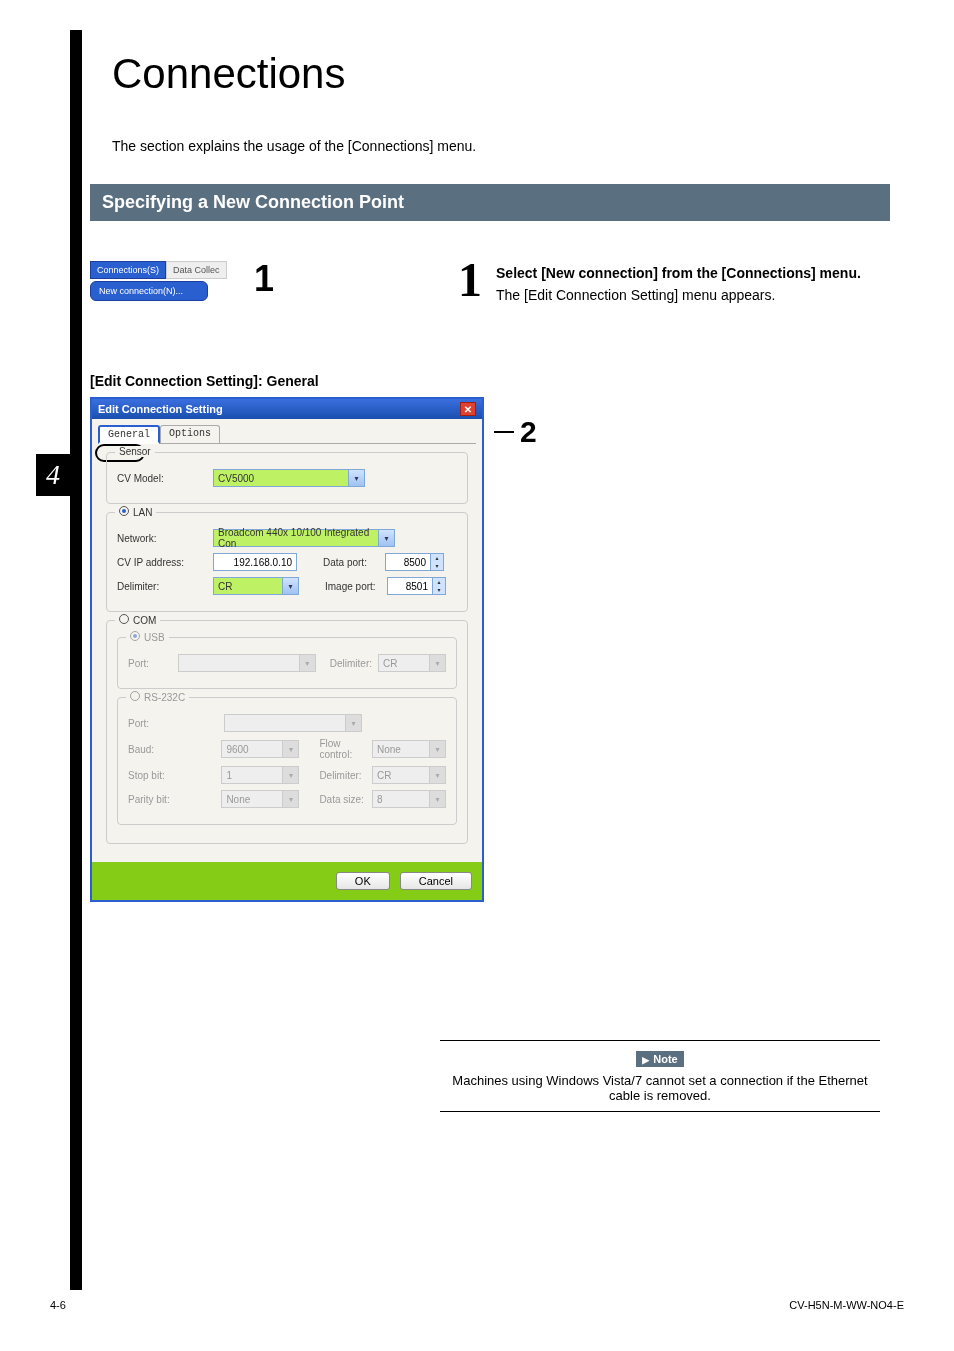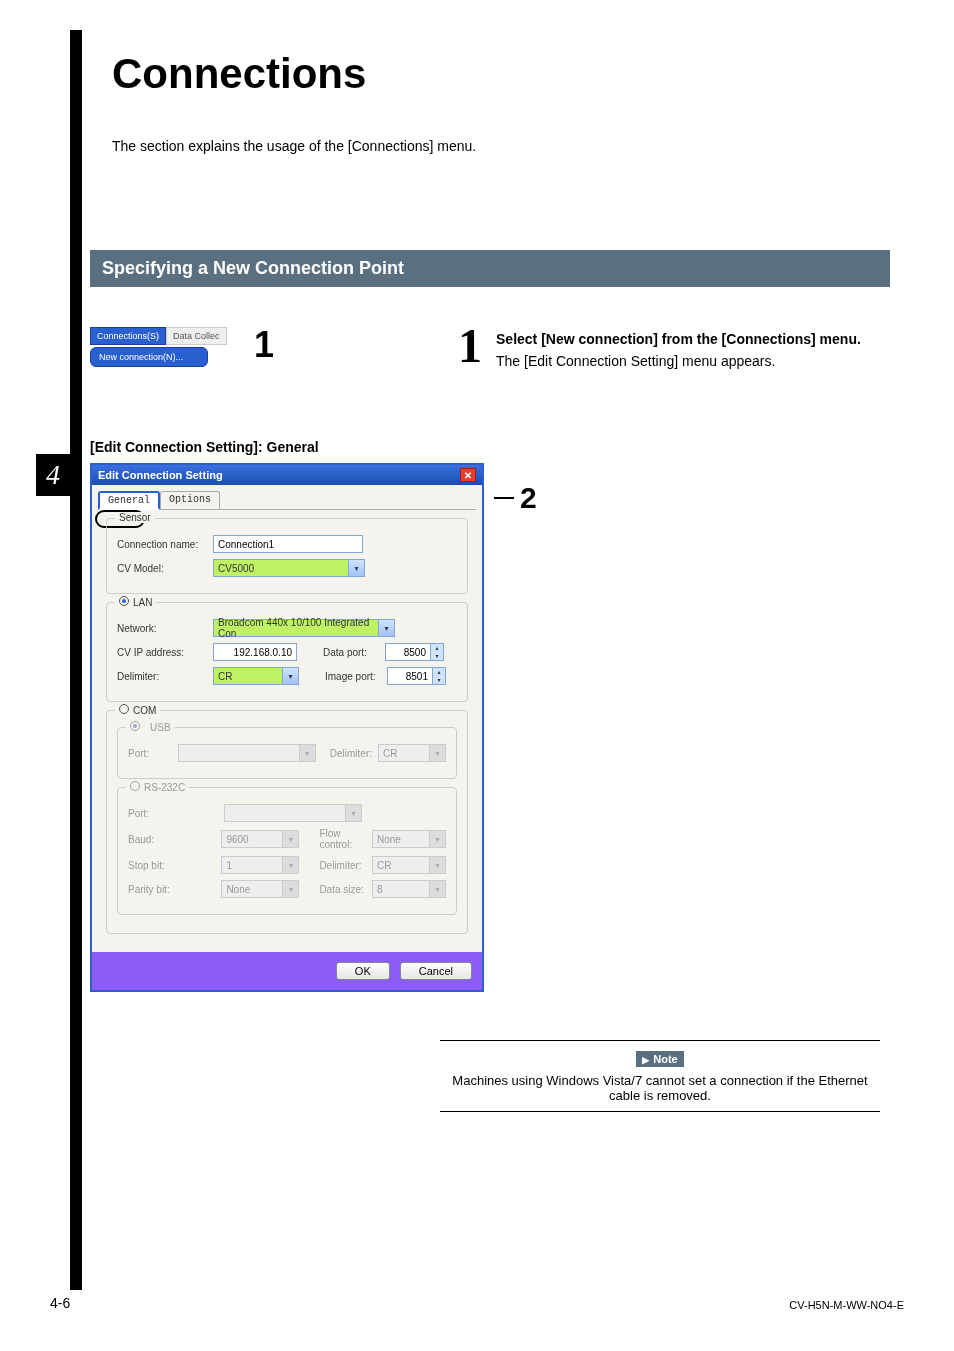--- a/index.html
+++ b/index.html
@@ -35,28 +35,28 @@
     background: #000;
   }
   .content {
     position: absolute;
     left: 90px;
     top: 50px;
     width: 800px;
   }
   h1 {
     font-size: 42px;
-    font-weight: bold;
+    font-weight: normal;
     margin-left: 22px;
     margin-bottom: 40px;
   }
   .intro {
     font-size: 14px;
     margin-left: 22px;
-    margin-bottom: 96px;
+    margin-bottom: 30px;
   }
   .section-bar {
     background: #5a6f7f;
     color: #fff;
     font-size: 18px;
     font-weight: bold;
     padding: 8px 12px;
     margin-bottom: 40px;
   }
   .step-row {
@@ -229,21 +229,21 @@
   .dd.disabled .arrow { background:#ddd; color:#aaa; border-color:#ccc; }
   .spinbox { display:inline-flex; }
   .spinbox .finput { width: 46px; text-align: right; }
   .spinbtns { display:flex; flex-direction:column; border:1px solid #7fa8d8; border-left:none; }
   .spinbtns span { width:12px; height:8px; background:#cfe3ff; font-size:6px; text-align:center; line-height:8px; }
   .radio { width:10px; height:10px; border:1px solid #555; border-radius:50%; display:inline-block; margin-right:4px; position:relative; }
   .radio.checked::after { content:""; width:4px; height:4px; background:#2a5fcf; border-radius:50%; position:absolute; left:2px; top:2px; }
   .dlg-buttons {
     display: flex; justify-content: flex-end; gap: 10px;
     padding: 10px;
-    background: #8b5cf6;
+    background: #84cc16;
   }
   .dlg-btn {
     border: 1px solid #888;
     background: linear-gradient(#fff,#e6e6e6);
     padding: 2px 18px;
     font-size: 11px;
     border-radius: 3px;
   }
   .callout-2 {
     position: absolute;
@@ -278,21 +278,21 @@
     font-weight: bold;
   }
   .note-tag .tri { margin-right:4px; font-size:9px; }
   .note-text { font-size: 13px; margin-top: 6px; margin-bottom: 8px; }
   .note-rule-b { border-top: 1px solid #000; }
 
   .footer-left {
     position: absolute;
     left: 50px;
     bottom: 40px;
-    font-size: 14px;
+    font-size: 11px;
   }
   .footer-right {
     position: absolute;
     right: 50px;
     bottom: 40px;
     font-size: 11px;
   }
   .tab-callout {
     border: 2px solid #000;
     border-radius: 10px;
@@ -346,24 +346,20 @@
           <div class="dlg-tab active">General</div>
           <div class="dlg-tab">Options</div>
         </div>
         <div class="tab-callout"></div>
       </div>
       <div class="dlg-body">
 
         <div class="group">
           <div class="group-title">Sensor</div>
           <div class="frow">
-            <span class="flabel">Connection name:</span>
-            <input class="finput w150" value="Connection1" style="">
-          </div>
-          <div class="frow">
             <span class="flabel">CV Model:</span>
             <span class="dd">
               <span class="val w150" style="width:134px;">CV5000</span>
               <span class="arrow">▾</span>
             </span>
           </div>
         </div>
 
         <div class="group">
           <div class="group-title">
@@ -405,21 +401,21 @@
           </div>
         </div>
 
         <div class="group">
           <div class="group-title">
             <span class="radio"></span><span>COM</span>
           </div>
 
           <div class="group" style="margin-top:6px;">
             <div class="group-title">
-              <span class="radio checked" style="opacity:.5;"></span><span style="color:#999;margin-left:6px;">USB</span>
+              <span class="radio checked" style="opacity:.5;"></span><span style="color:#999;">USB</span>
             </div>
             <div class="frow">
               <span class="flabel" style="color:#999;">Port:</span>
               <span class="dd disabled">
                 <span class="val" style="width:120px;"></span>
                 <span class="arrow">▾</span>
               </span>
               <span class="flabel2" style="color:#999; margin-left:8px;">Delimiter:</span>
               <span class="dd disabled">
                 <span class="val" style="width:50px;">CR</span>

